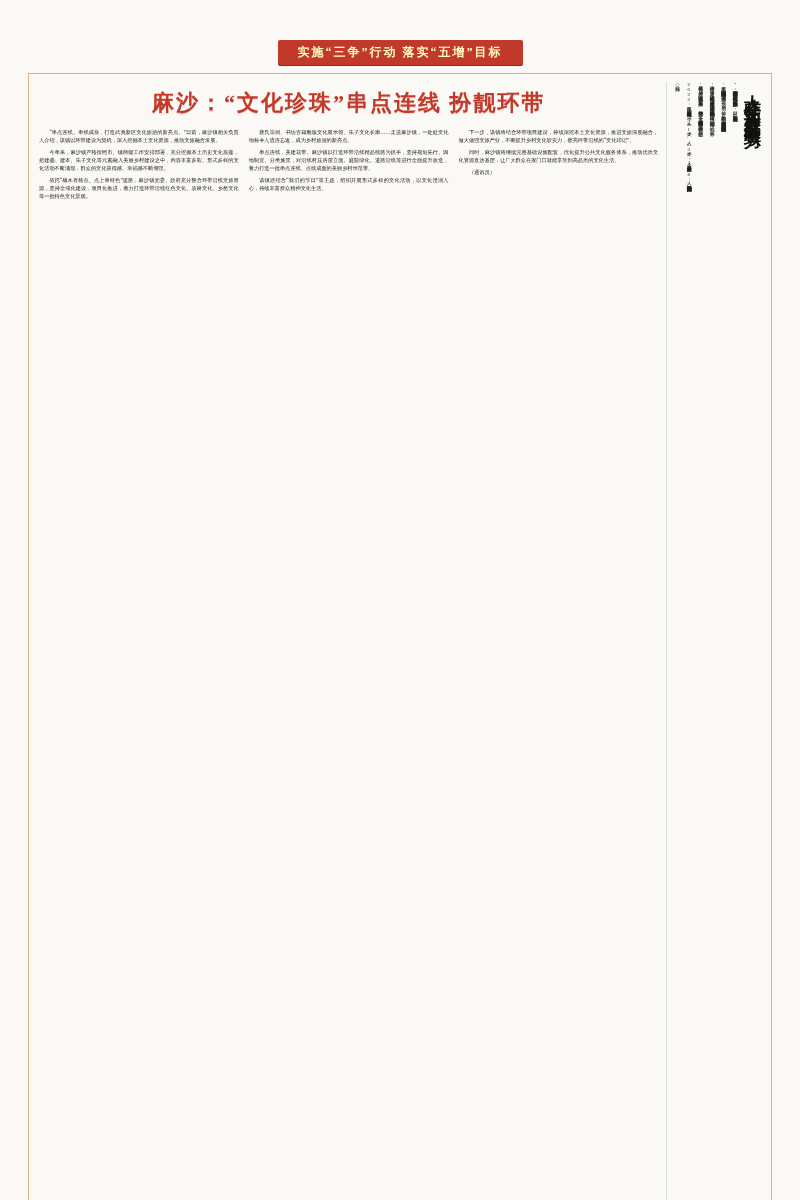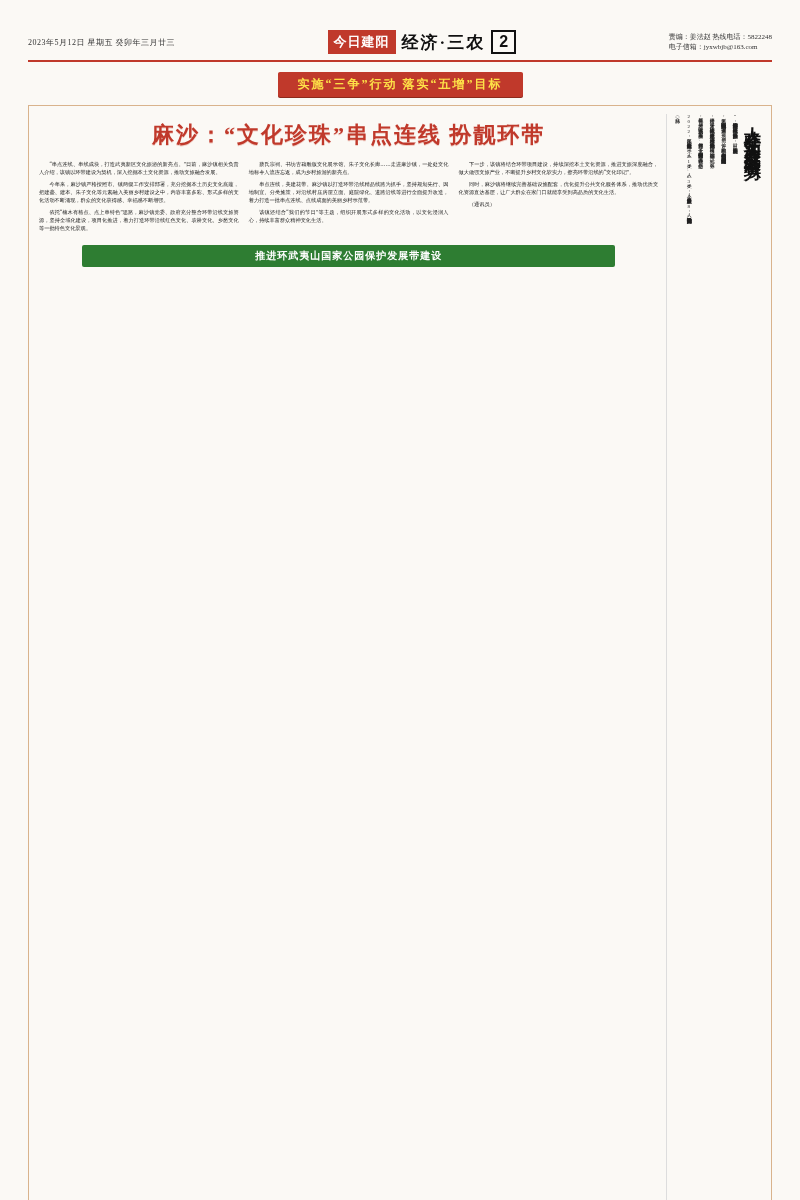--- a/index.html
+++ b/index.html
@@ -35,21 +35,21 @@
   .sec-num{
     border:2px solid #111;font-size:16px;font-weight:bold;
     padding:0 6px;line-height:20px;
     font-family:"Liberation Sans",sans-serif;
   }
   .mast-right{font-size:7px;color:#333;line-height:1.5;text-align:left;white-space:nowrap;}
 
   
   .banner-wrap{display:flex;justify-content:center;margin:10px 0 8px 0;}
   .banner{
-    background:#c0392b;color:#fde047;font-size:12px;font-weight:bold;
+    background:#c0392b;color:#fef9c3;font-size:12px;font-weight:bold;
     letter-spacing:2px;padding:4px 20px;border-radius:2px;
     box-shadow:0 1px 0 #8d2a1d;
   }
 
   
   .topblock{
     border:1px solid #d9b38c;
     padding:8px 10px 10px 10px;
     display:flex;gap:8px;
   }
@@ -84,32 +84,20 @@
     writing-mode:vertical-rl;text-orientation:upright;
     font-size:5px;line-height:1.5;color:#222;height:100%;
     column-gap:3px;
   }
 </style>
 </head>
 <body>
 
 <div class="page">
 
-  <div class="masthead">
-    <div class="mast-left">2023年5月12日  星期五  癸卯年三月廿三</div>
-    <div class="mast-center">
-      <div class="logo-box">今日建阳</div>
-      <div class="sec-title">经济·三农</div>
-      <div class="sec-num">2</div>
-    </div>
-    <div class="mast-right">
-      <div>责编：姜法赵    热线电话：5822248</div>
-      <div>电子信箱：jyxwbjb@163.com</div>
-    </div>
-  </div>
 
   <div class="banner-wrap">
     <div class="banner">实施“三争”行动  落实“五增”目标</div>
   </div>
 
   <div class="topblock">
     <div class="topmain">
       <div class="headline">麻沙：“文化珍珠”串点连线  扮靓环带</div>
       <div class="cols3">
         <div class="col">
@@ -121,21 +109,20 @@
           <p>蔡氏宗祠、书坊古籍雕版文化展示馆、朱子文化长廊……走进麻沙镇，一处处文化地标令人流连忘返，成为乡村旅游的新亮点。</p>
           <p>串点连线，美建花带。麻沙镇以打造环带沿线精品线路为抓手，坚持规划先行、因地制宜、分类施策，对沿线村庄房屋立面、庭院绿化、道路沿线等进行全面提升改造，着力打造一批串点连线、点线成面的美丽乡村示范带。</p>
           <p>该镇还结合“我们的节日”等主题，组织开展形式多样的文化活动，以文化浸润人心，持续丰富群众精神文化生活。</p>
         </div>
         <div class="col">
           <p>下一步，该镇将结合环带项目建设，持续深挖本土文化资源，推进文旅深度融合，做大做强文旅产业，不断提升乡村文化软实力，擦亮环带沿线的“文化印记”。</p>
           <p>同时，麻沙镇将继续完善基础设施配套，优化提升公共文化服务体系，推动优质文化资源直达基层，让广大群众在家门口就能享受到高品质的文化生活。</p>
           <p>（通讯员）</p>
         </div>
       </div>
-      <div class="greenbar">推进环武夷山国家公园保护发展带建设</div>
     </div>
 
     <div class="vertcol">
       <div class="vtitle">人才驿站为人才发展聚智续力</div>
       <div class="vtext">
         <span>“我们始终把人才工作摆在突出位置，持续优化人才发展环境，以人才振兴推动乡村振兴。”日前，建阳区相关负责人表示。</span>
       </div>
       <div class="vtext">
         <span>近年来，建阳区大力实施人才强区战略，健全人才引进、培养、使用、评价、激励机制，持续激发人才创新创造活力，为经济社会高质量发展提供坚强的人才支撑。</span>
       </div>

